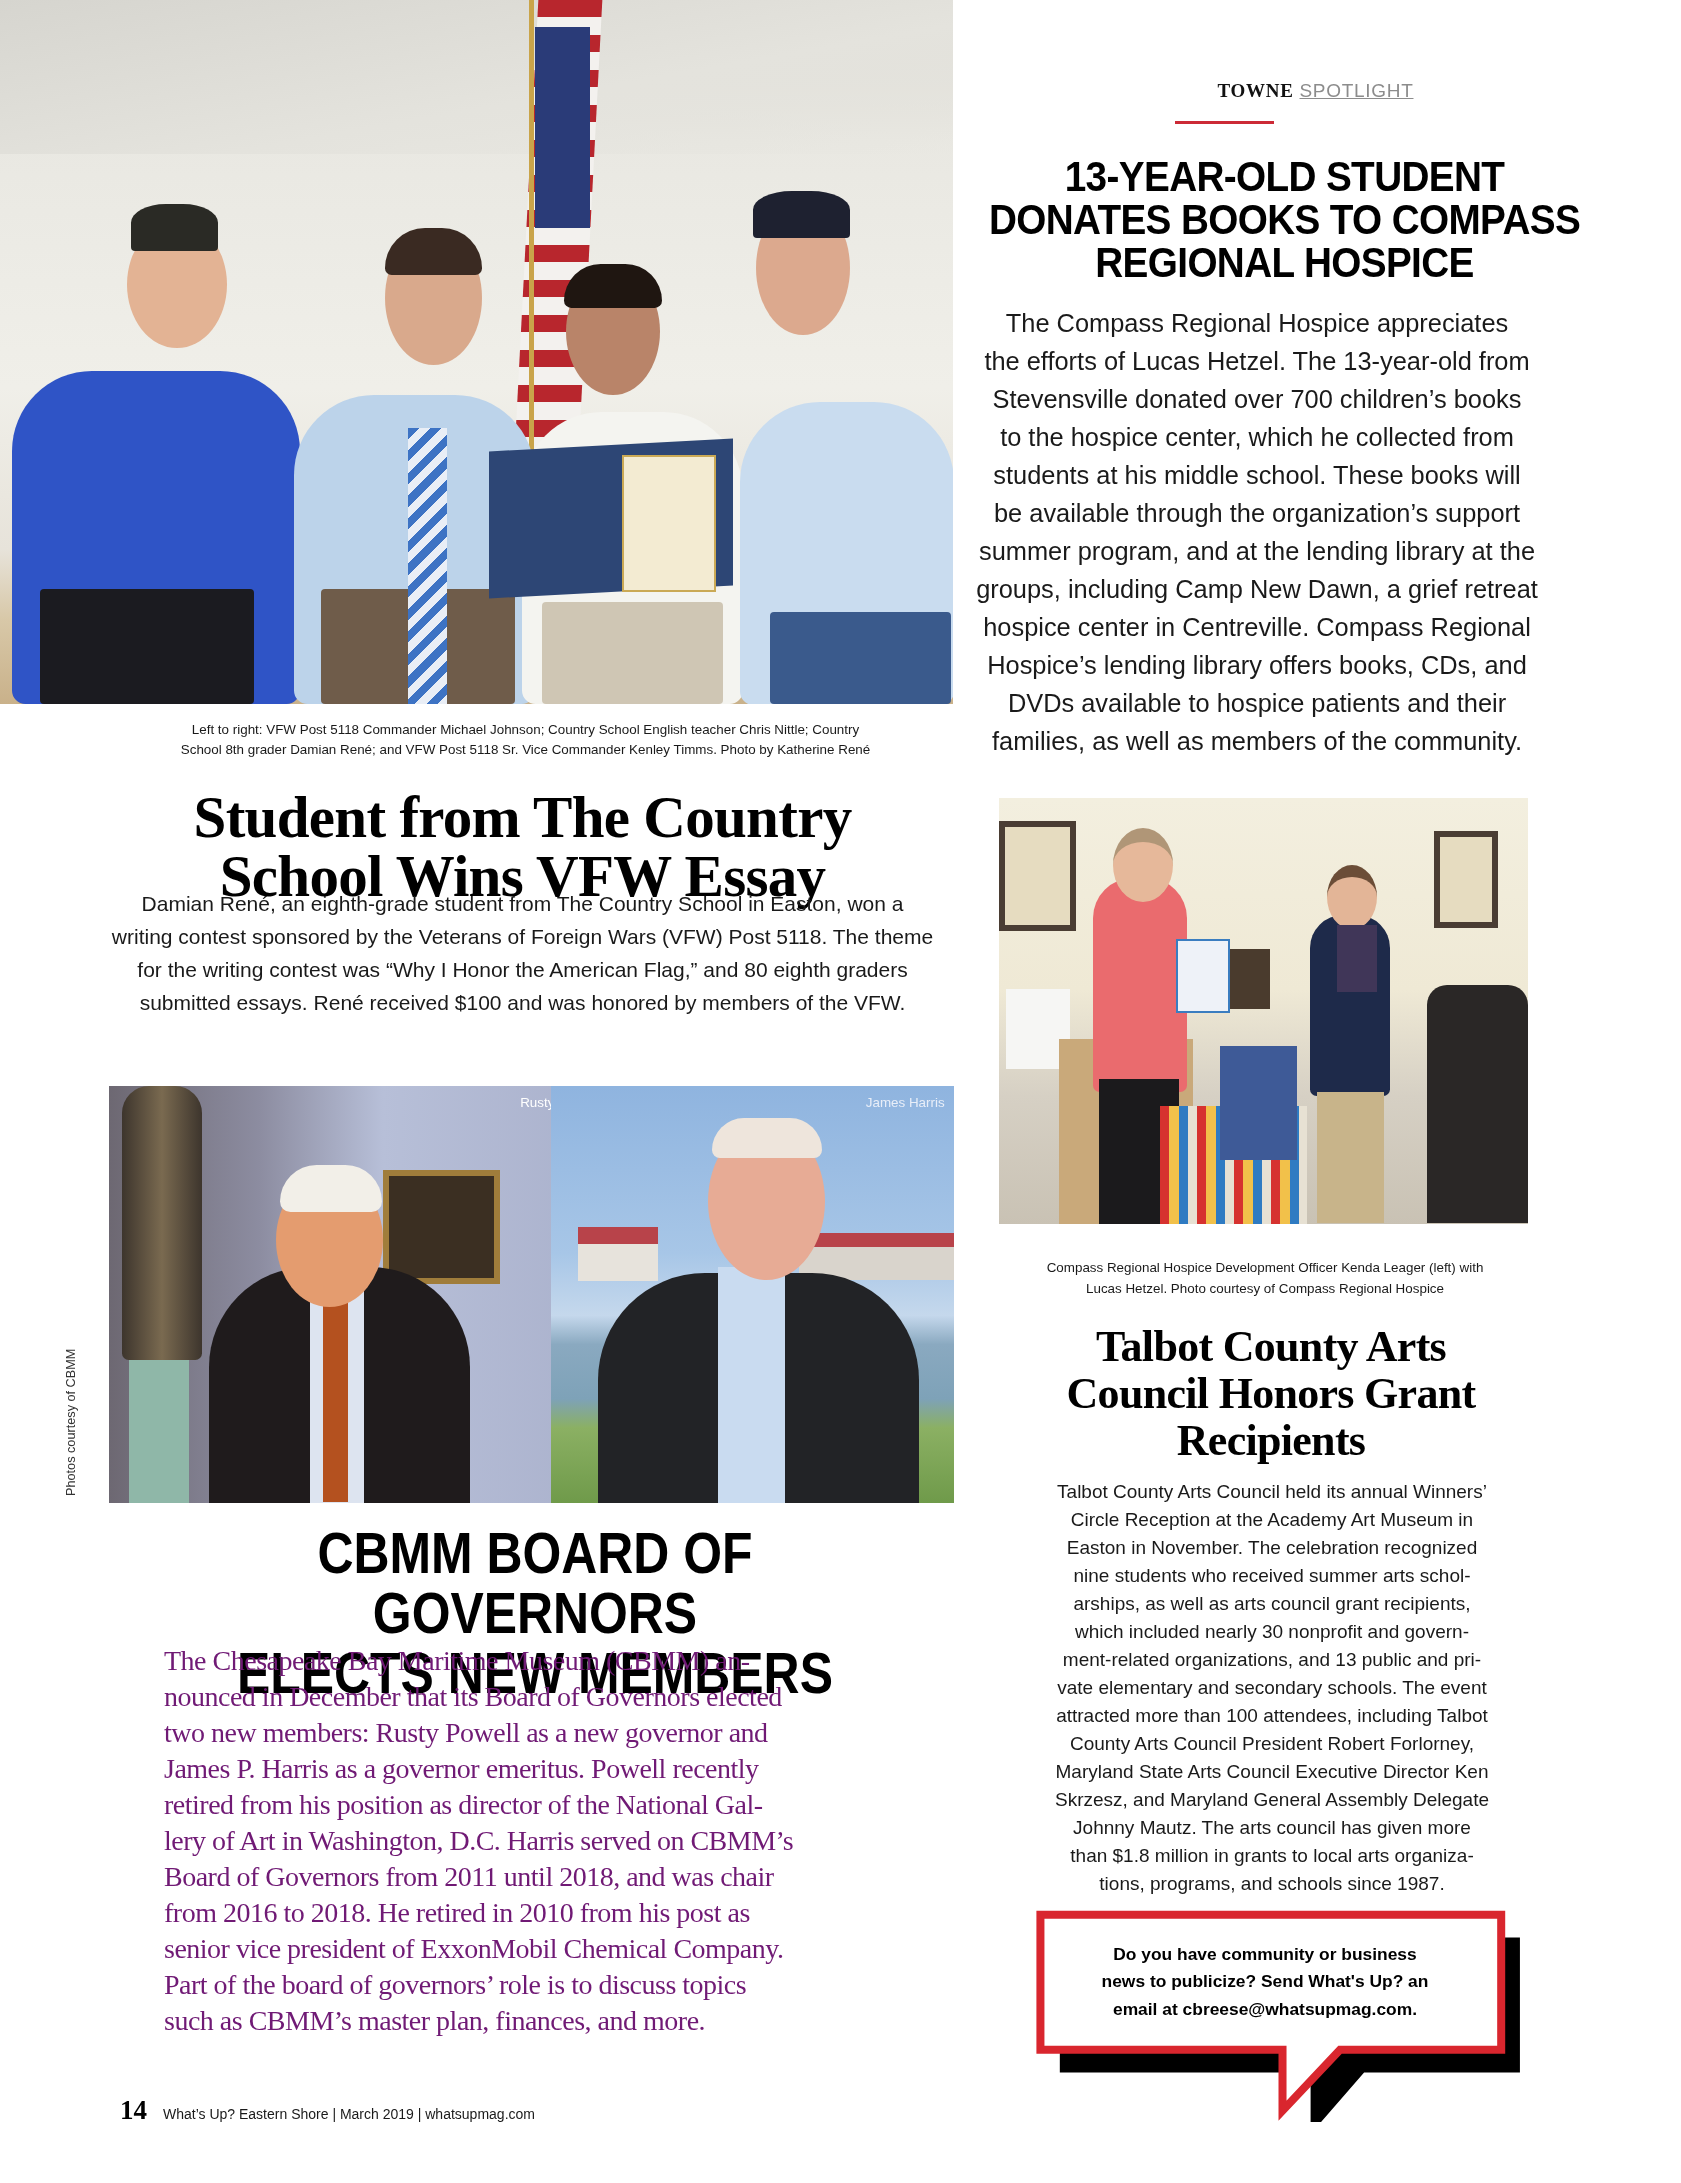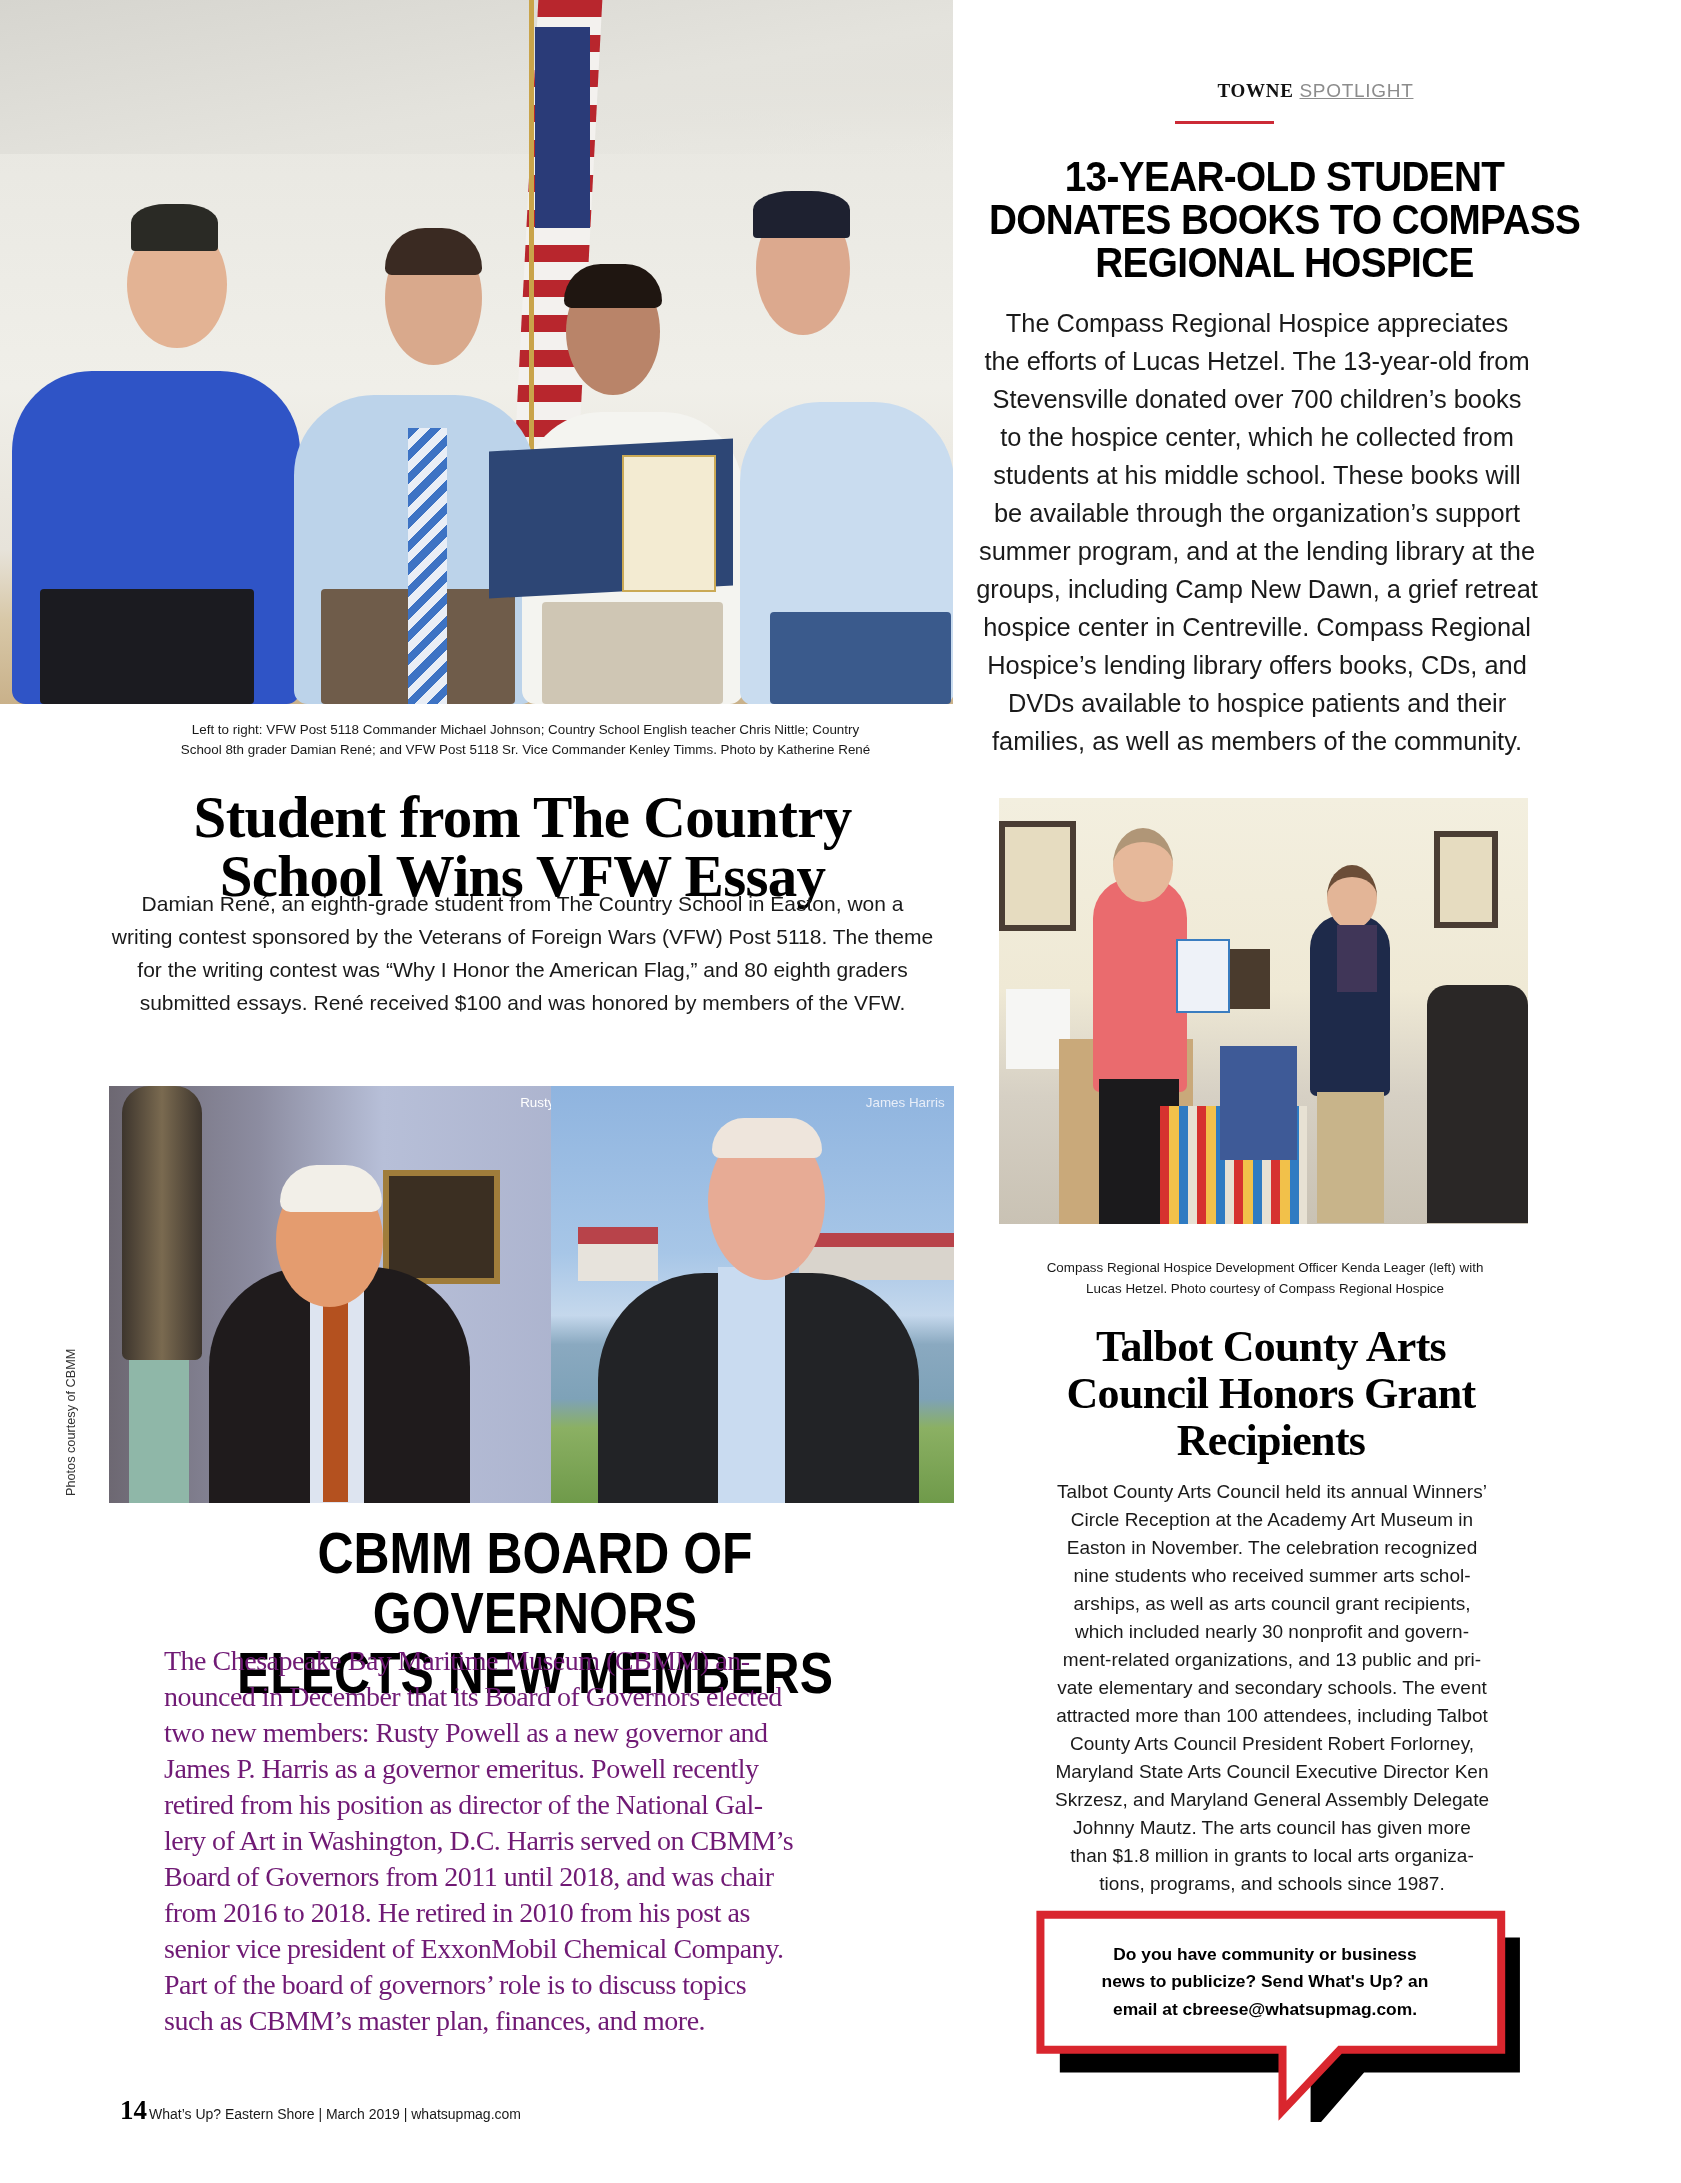--- a/index.html
+++ b/index.html
@@ -124,21 +124,21 @@
 
     
     #talbot-title { left: 970px; top: 1323px; width: 602px; font-size: 44px; line-height: 47px; }
     #talbot-body { left: 984px; top: 1478px; width: 576px; font-size: 19px; line-height: 28px; }
 
     
     #callout-svg { left: 1031px; top: 1908px; width: 495px; height: 214px; }
     #callout-text { left: 1051px; top: 1941px; width: 428px; font-size: 17.4px; line-height: 27.4px; font-weight: 700; color:#000; }
 
     
-    #footer { left: 120px; top: 2095px; height: 27px; display:flex; align-items: baseline; gap: 2px; }
+    #footer { left: 120px; top: 2095px; height: 27px; display:flex; align-items: baseline; gap: 16px; }
     #page-num { font-family: "Liberation Serif", serif; font-weight: 700; font-size: 27px; color:#000; }
     #footer-text { font-size: 14px; color:#1a1a1a; }
   </style>
 </head>
 <body>
 
 <div id="vfw-photo" class="photo">
   <div class="ceiling"></div>
   <div class="flag"></div>
   <div class="flag-canton"></div>

